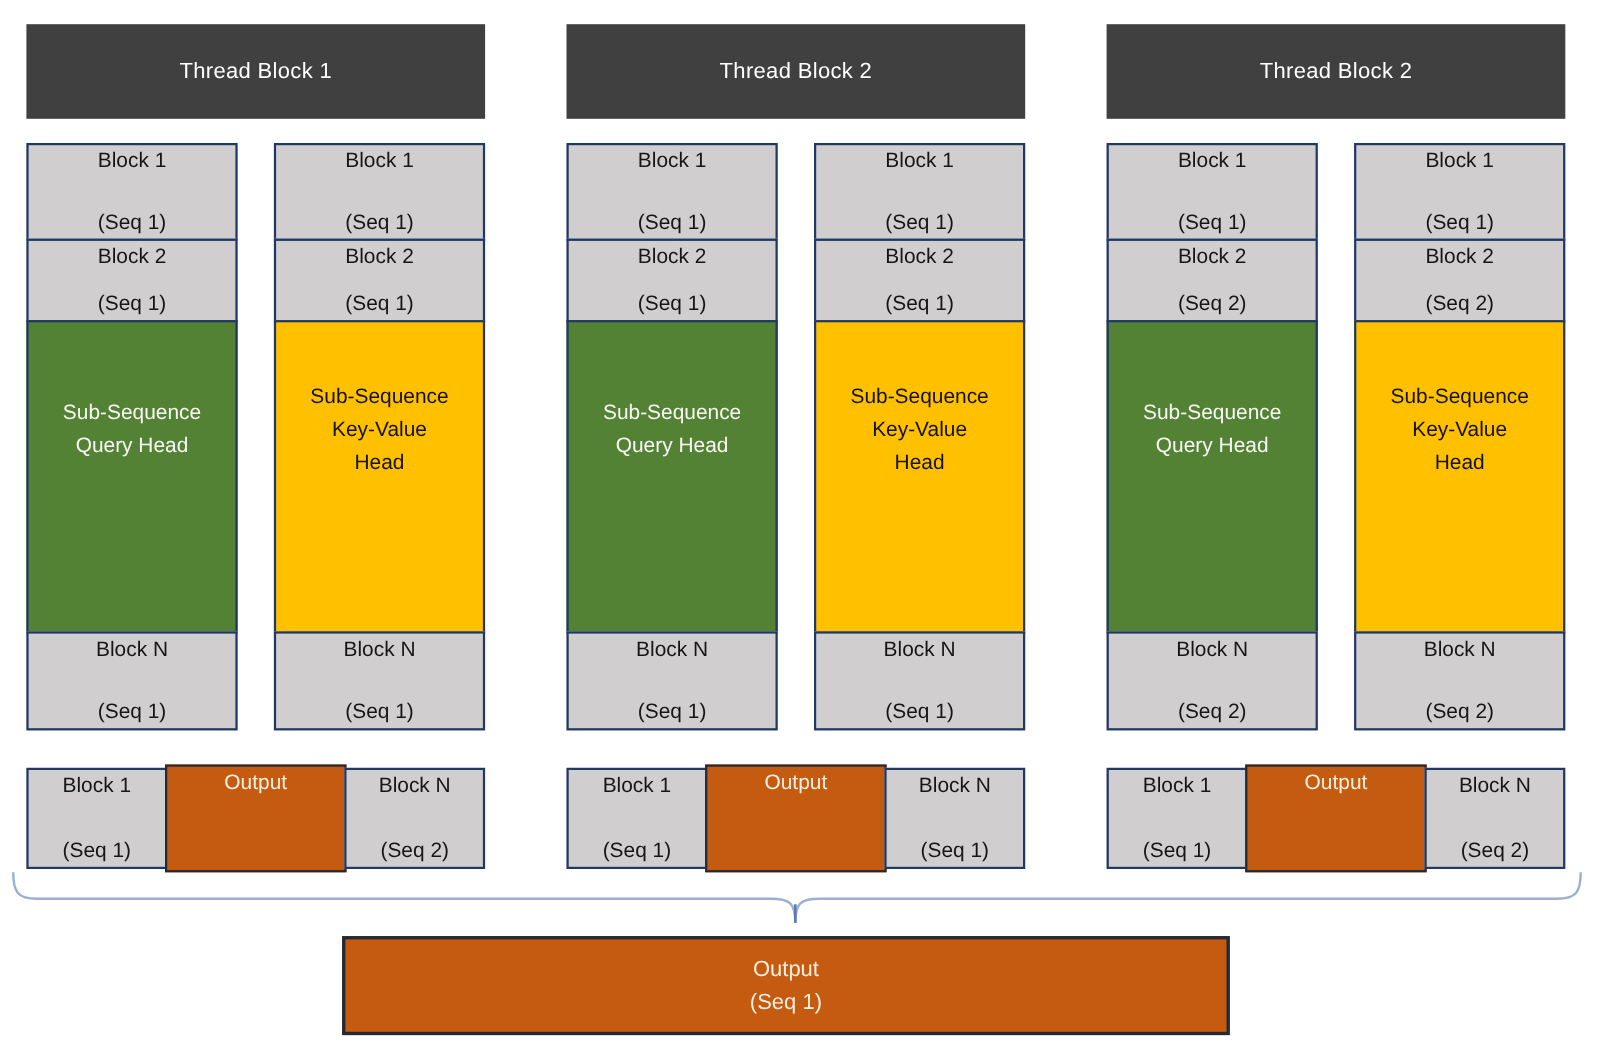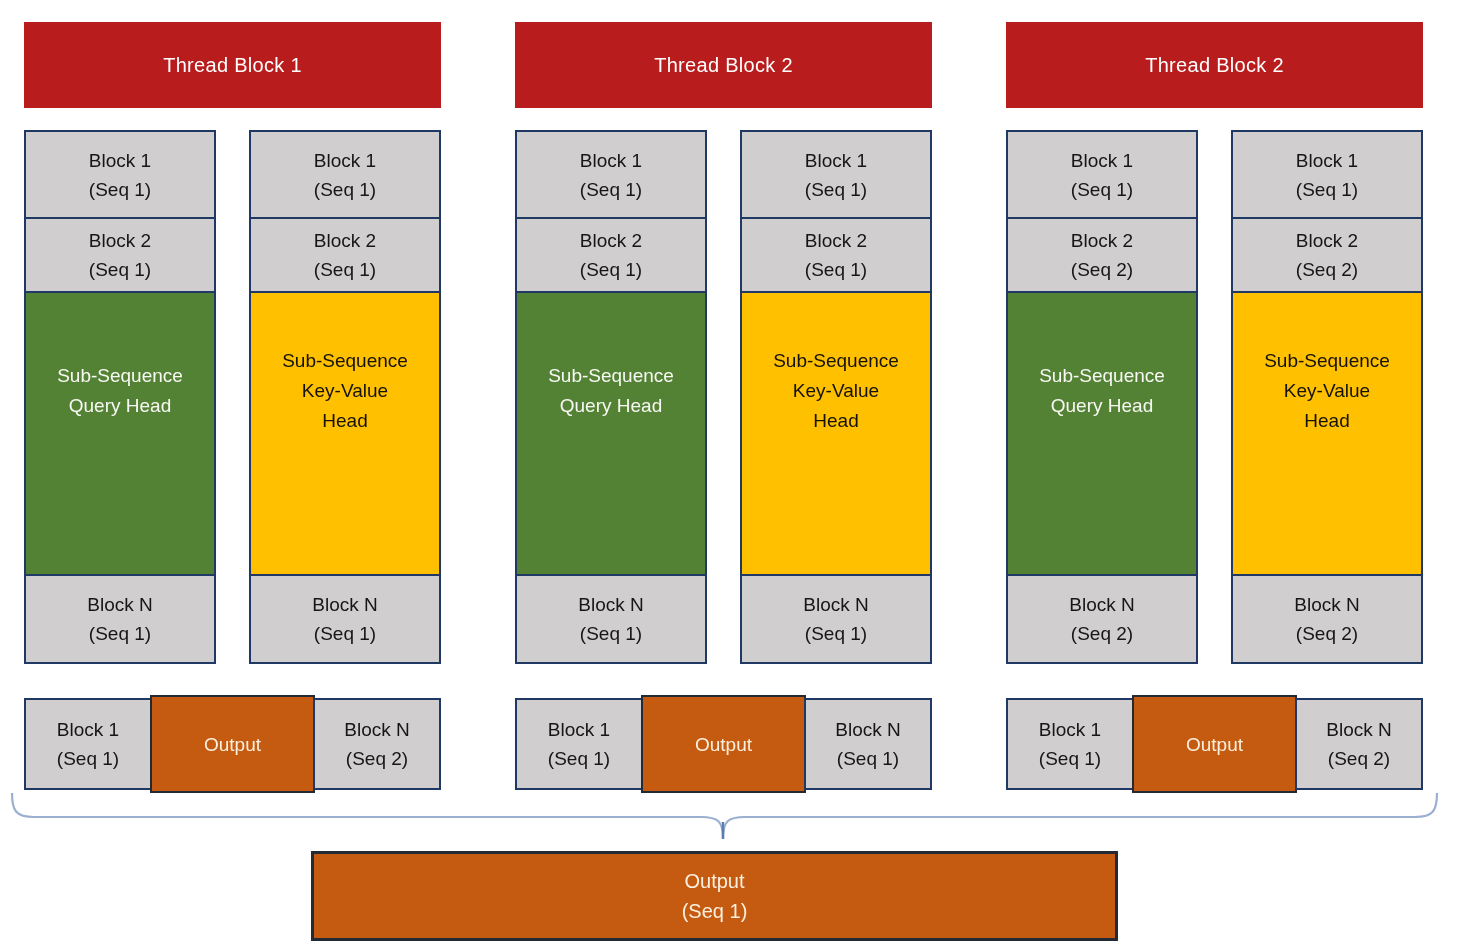--- a/index.html
+++ b/index.html
@@ -2,29 +2,29 @@
 <html><head>
 <meta charset="utf-8">
 <style>
   html,body{margin:0;padding:0;background:#ffffff;}
   .canvas{position:relative;width:1468px;height:948px;background:#ffffff;
           font-family:"Liberation Sans",sans-serif;overflow:hidden;}
 
   .group{position:absolute;top:22px;width:417px;height:768px;}
   #g0{left:24px}#g1{left:515px}#g2{left:1006px}
 
-  .tb-header{position:absolute;left:0;top:0;width:100%;height:86px;background:#b91c1c;
+  .tb-header{position:absolute;left:0;top:0;width:100%;height:86px;background:#404040;
              color:#ffffff;display:flex;align-items:center;justify-content:center;
              font-size:20px;letter-spacing:.3px;}
 
   .col{position:absolute;top:108px;width:192px;}
   .col1{left:0}.col2{left:225px}
 
   .cell{box-sizing:border-box;border:2px solid #1F3864;display:flex;flex-direction:column;
-        align-items:center;justify-content:center;text-align:center;
+        align-items:center;justify-content:space-between;text-align:center;
         font-size:19px;line-height:29px;}
   .gray{background:#D0CECE;color:#161616;}
   .h-b1{height:89px;}
   .h-b2{height:76px;margin-top:-2px;}
   .head{height:285px;margin-top:-2px;justify-content:flex-start;line-height:30px;}
   .green{background:#548235;color:#f8f8f4;padding-top:68px;}
   .yellow{background:#FFC000;color:#151208;padding-top:53px;}
   .h-bn{height:90px;margin-top:-2px;}
 
   .orow{position:absolute;top:676px;left:0;width:417px;height:92px;}

